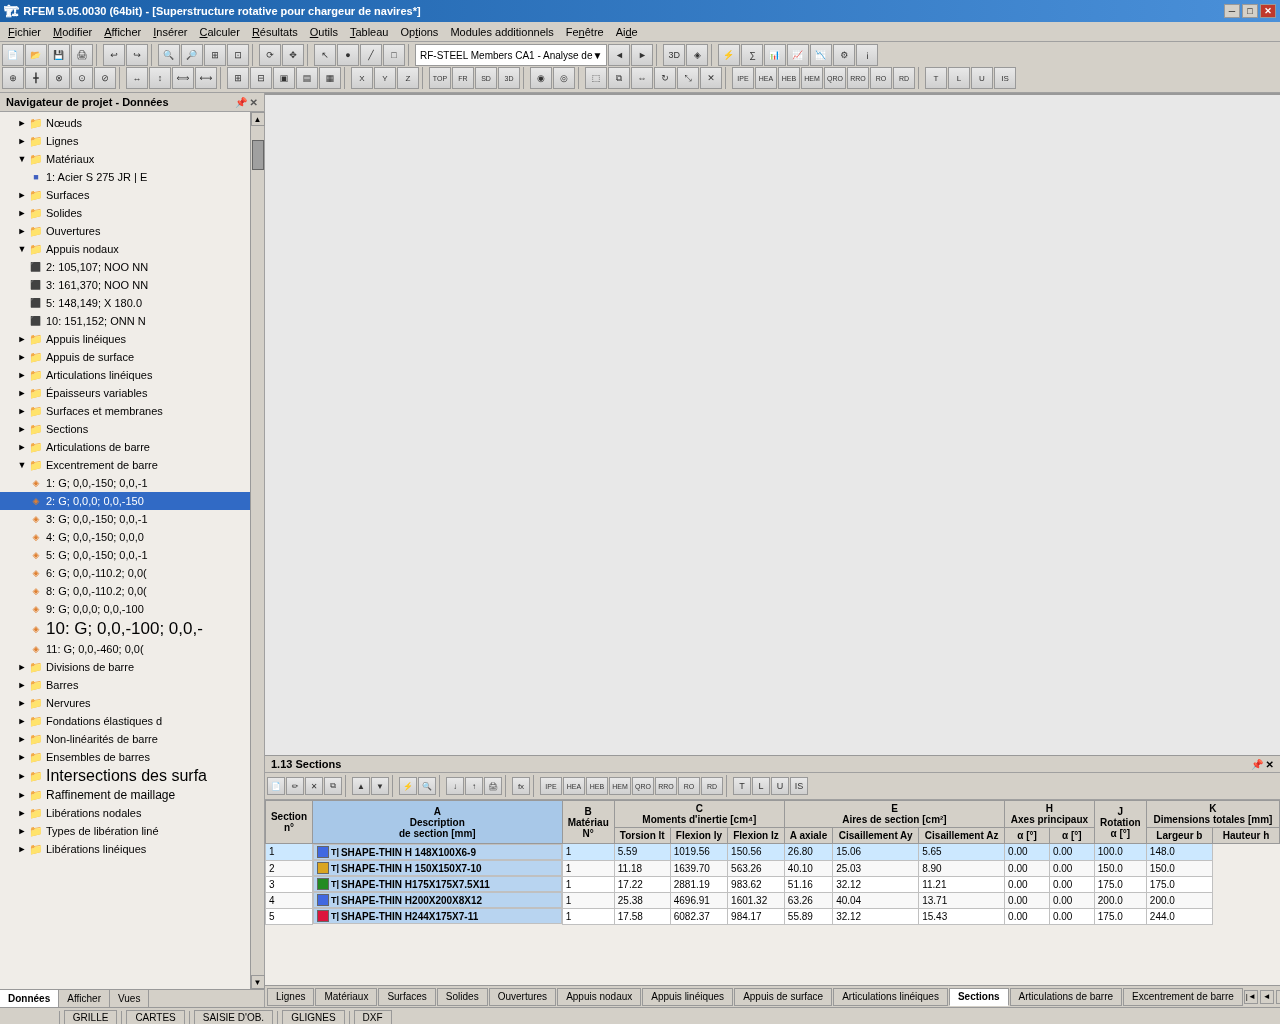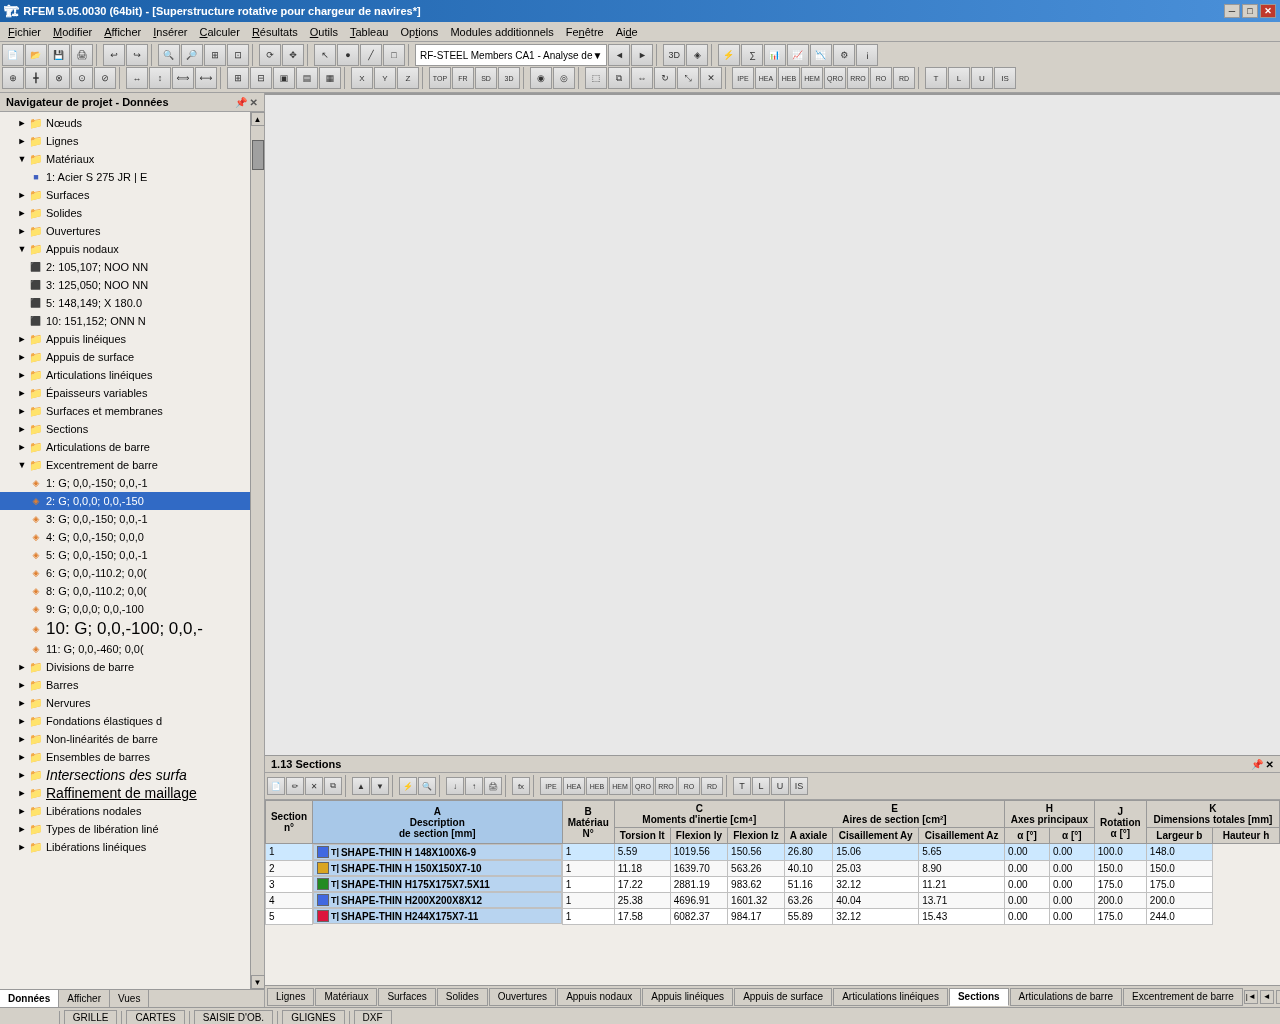--- a/index.html
+++ b/index.html
@@ -304,21 +304,21 @@
                 <span style="color:#207020;font-size:9px;">⬛</span>
               </span>
               <span style="font-size: 11px;">2: 105,107; NOO NN</span>
             </div>
             <div class="tree-item">
               <span class="tree-indent" style="padding-left: 12px;"></span>
               <span class="tree-expand"></span>
               <span class="tree-icon">
                 <span style="color:#207020;font-size:9px;">⬛</span>
               </span>
-              <span style="font-size: 11px;">3: 125,050; NOO NN</span>
+              <span style="font-size: 11px;">3: 161,370; NOO NN</span>
             </div>
             <div class="tree-item">
               <span class="tree-indent" style="padding-left: 12px;"></span>
               <span class="tree-expand"></span>
               <span class="tree-icon">
                 <span style="color:#207020;font-size:9px;">⬛</span>
               </span>
               <span style="font-size: 11px;">5: 148,149; X 180.0</span>
             </div>
             <div class="tree-item">
@@ -520,29 +520,29 @@
                 <span style="color:#f0a030;font-size:11px;">📁</span>
               </span>
               <span style="font-size: 11px;">Ensembles de barres</span>
             </div>
             <div class="tree-item">
               <span class="tree-indent"></span>
               <span class="tree-expand">►</span>
               <span class="tree-icon">
                 <span style="color:#f0a030;font-size:11px;">📁</span>
               </span>
-              <span style="font-size: 14px; font-style: italic;">Intersections des surfa</span>
-            </div>
-            <div class="tree-item">
-              <span class="tree-indent"></span>
-              <span class="tree-expand">►</span>
-              <span class="tree-icon">
-                <span style="color:#f0a030;font-size:11px;">📁</span>
-              </span>
-              <span style="font-size: 14px; text-decoration: underline;">Raffinement de maillage</span>
+              <span style="font-size: 16px;">Intersections des surfa</span>
+            </div>
+            <div class="tree-item">
+              <span class="tree-indent"></span>
+              <span class="tree-expand">►</span>
+              <span class="tree-icon">
+                <span style="color:#f0a030;font-size:11px;">📁</span>
+              </span>
+              <span style="font-size: 12px;">Raffinement de maillage</span>
             </div>
             <div class="tree-item">
               <span class="tree-indent"></span>
               <span class="tree-expand">►</span>
               <span class="tree-icon">
                 <span style="color:#f0a030;font-size:11px;">📁</span>
               </span>
               <span style="font-size: 11px;">Libérations nodales</span>
             </div>
             <div class="tree-item">

